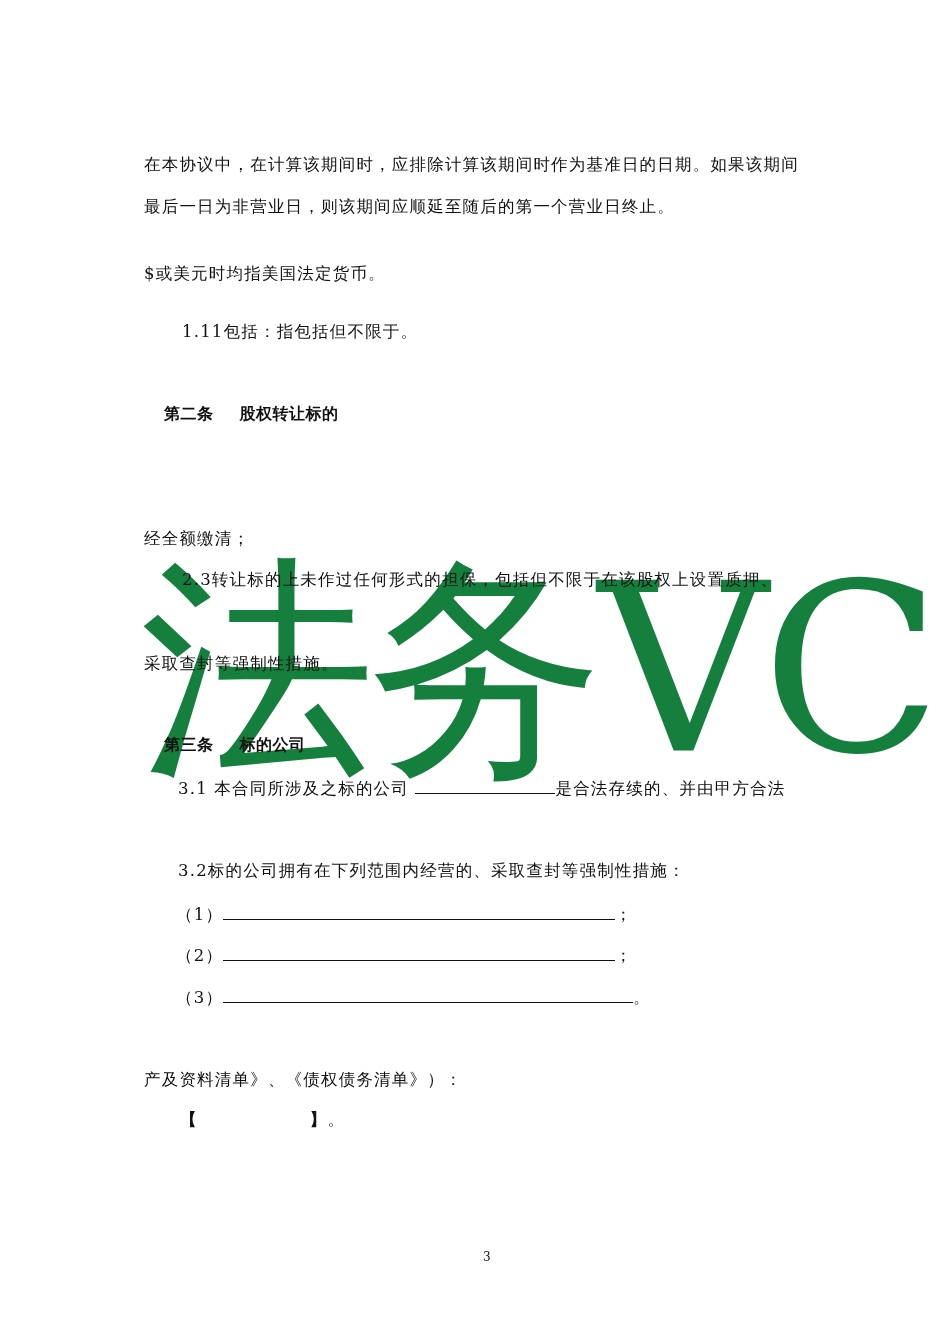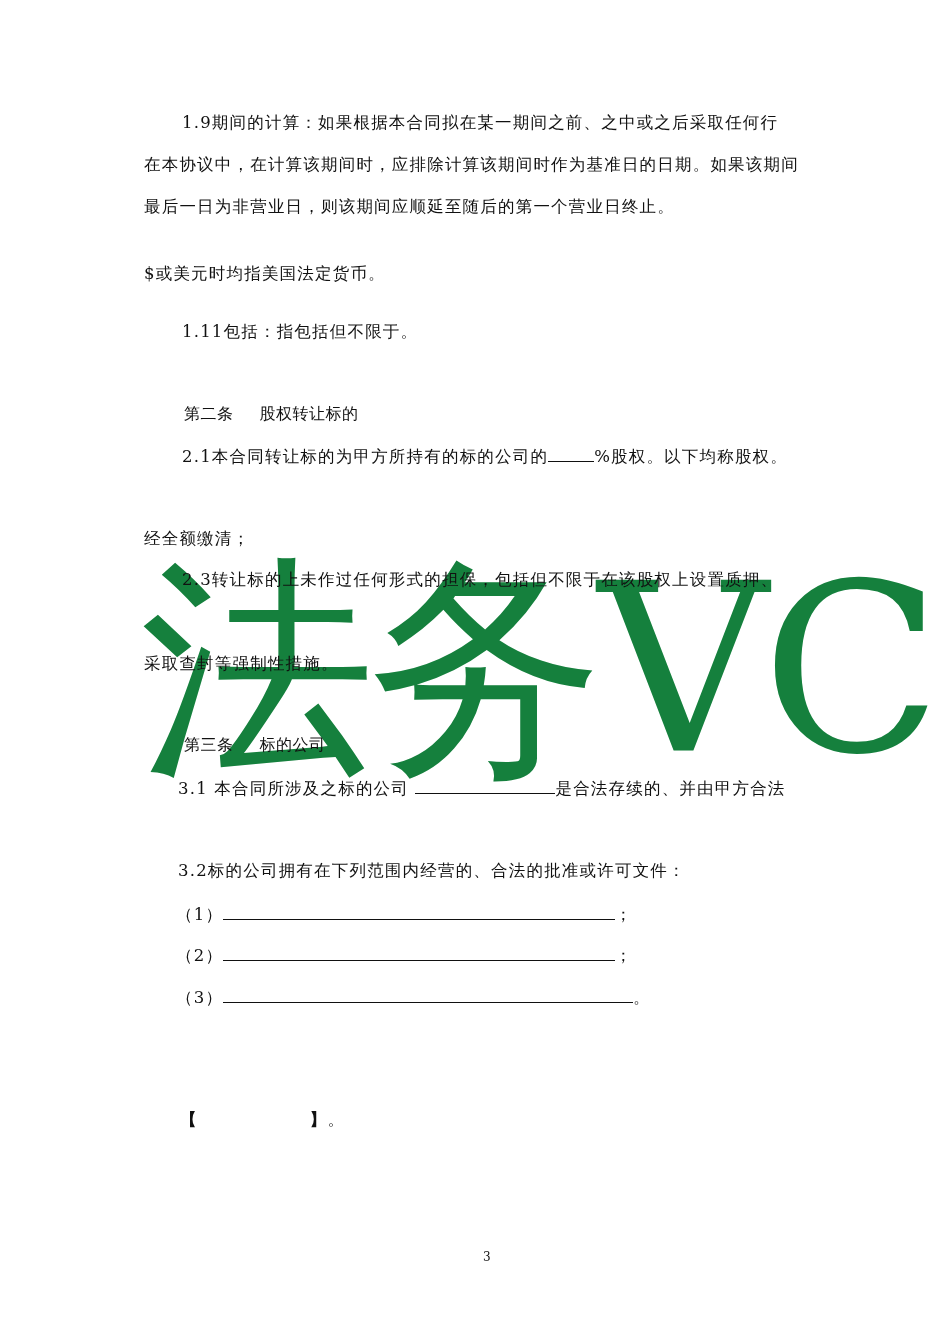--- a/index.html
+++ b/index.html
@@ -6,74 +6,71 @@
     body { width: 950px; height: 1344px; position: relative; overflow: hidden;
       font-family: "DejaVu Serif", "Liberation Serif", serif; color: #111; }
     .page { position: absolute; left: 0; top: 0; width: 950px; height: 1344px; }
     .watermark { position: absolute; left: 140px; top: 545px; width: 720px; height: 250px;
       color: #15803d; font-family: "DejaVu Serif", "Liberation Serif", serif;
       font-size: 235px; line-height: 250px; letter-spacing: -6px; white-space: nowrap;
       z-index: 0; pointer-events: none; }
     .line { position: absolute; left: 144px; font-size: 16.5px; line-height: 20px;
       white-space: nowrap; z-index: 1; letter-spacing: 1.2px; }
     .indent { left: 182px; }
-    .heading { font-family: "DejaVu Sans", "Liberation Sans", sans-serif; font-weight: normal;
-      font-size: 16px; left: 184px; letter-spacing: 0.5px; }
+    .heading { font-family: "DejaVu Sans", "Liberation Sans", sans-serif; font-weight: bold;
+      font-size: 16px; left: 164px; letter-spacing: 0.5px; }
     .heading .gap { display: inline-block; width: 26px; }
     .blank { display: inline-block; border-bottom: 1.3px solid #111; height: 16px; vertical-align: baseline; }
     .pagenum { position: absolute; left: 483px; top: 1250px; font-size: 12px;
       font-family: "DejaVu Serif", serif; }
     .bracket { font-weight: bold; font-family: "DejaVu Sans", sans-serif; }
   </style>
 </head>
 <body>
 
 <div class="page">
 
   <div class="watermark">法务VC</div>
 
-  <div class="line indent" style="top:113px">1.9期间的计算：如果根据本合同拟在某一期间之前、之中或之后采取任何行</div>
   <div class="line" style="top:155px">在本协议中，在计算该期间时，应排除计算该期间时作为基准日的日期。如果该期间</div>
   <div class="line" style="top:197px">最后一日为非营业日，则该期间应顺延至随后的第一个营业日终止。</div>
 
   <div class="line" style="top:264px">$或美元时均指美国法定货币。</div>
 
   <div class="line indent" style="top:322px">1.11包括：指包括但不限于。</div>
 
   <div class="line heading" style="top:404px">
     <span>第二条</span><span class="gap"></span><span>股权转让标的</span>
   </div>
 
-  <div class="line indent" style="top:445px">
-    <span>2.1本合同转让标的为甲方所持有的标的公司的</span><span class="blank" style="width:46px"></span><span>%股权。以下均称股权。</span>
-  </div>
 
   <div class="line" style="top:529px">经全额缴清；</div>
 
   <div class="line indent" style="top:570px">2.3转让标的上未作过任何形式的担保，包括但不限于在该股权上设置质押、</div>
   <div class="line" style="top:654px">采取查封等强制性措施。</div>
 
   <div class="line heading" style="top:735px">
     <span>第三条</span><span class="gap"></span><span>标的公司</span>
   </div>
 
   <div class="line" style="top:777px; left:178px">
     <span>3.1 本合同所涉及之标的公司 </span><span class="blank" style="width:140px"></span><span>是合法存续的、并由甲方合法</span>
   </div>
 
-  <div class="line" style="top:861px; left:178px">3.2标的公司拥有在下列范围内经营的、合法的批准或许可文件：</div>
+  <div class="line" style="top:861px; left:178px">3.2标的公司拥有在下列范围内经营的、采取查封等强制性措施：</div>
 
   <div class="line" style="top:903px; left:176px">
     <span>（1）</span><span class="blank" style="width:392px"></span><span>；</span>
   </div>
   <div class="line" style="top:944px; left:176px">
     <span>（2）</span><span class="blank" style="width:392px"></span><span>；</span>
   </div>
   <div class="line" style="top:986px; left:176px">
     <span>（3）</span><span class="blank" style="width:410px"></span><span>。</span>
   </div>
 
+  <div class="line" style="top:1070px">产及资料清单》、《债权债务清单》）：</div>
   <div class="line" style="top:1110px; left:180px">
     <span class="bracket">【</span><span style="display:inline-block;width:112px"></span><span class="bracket">】</span><span>。</span>
   </div>
 
   <div class="pagenum">3</div>
 </div>
 
 </body></html>

